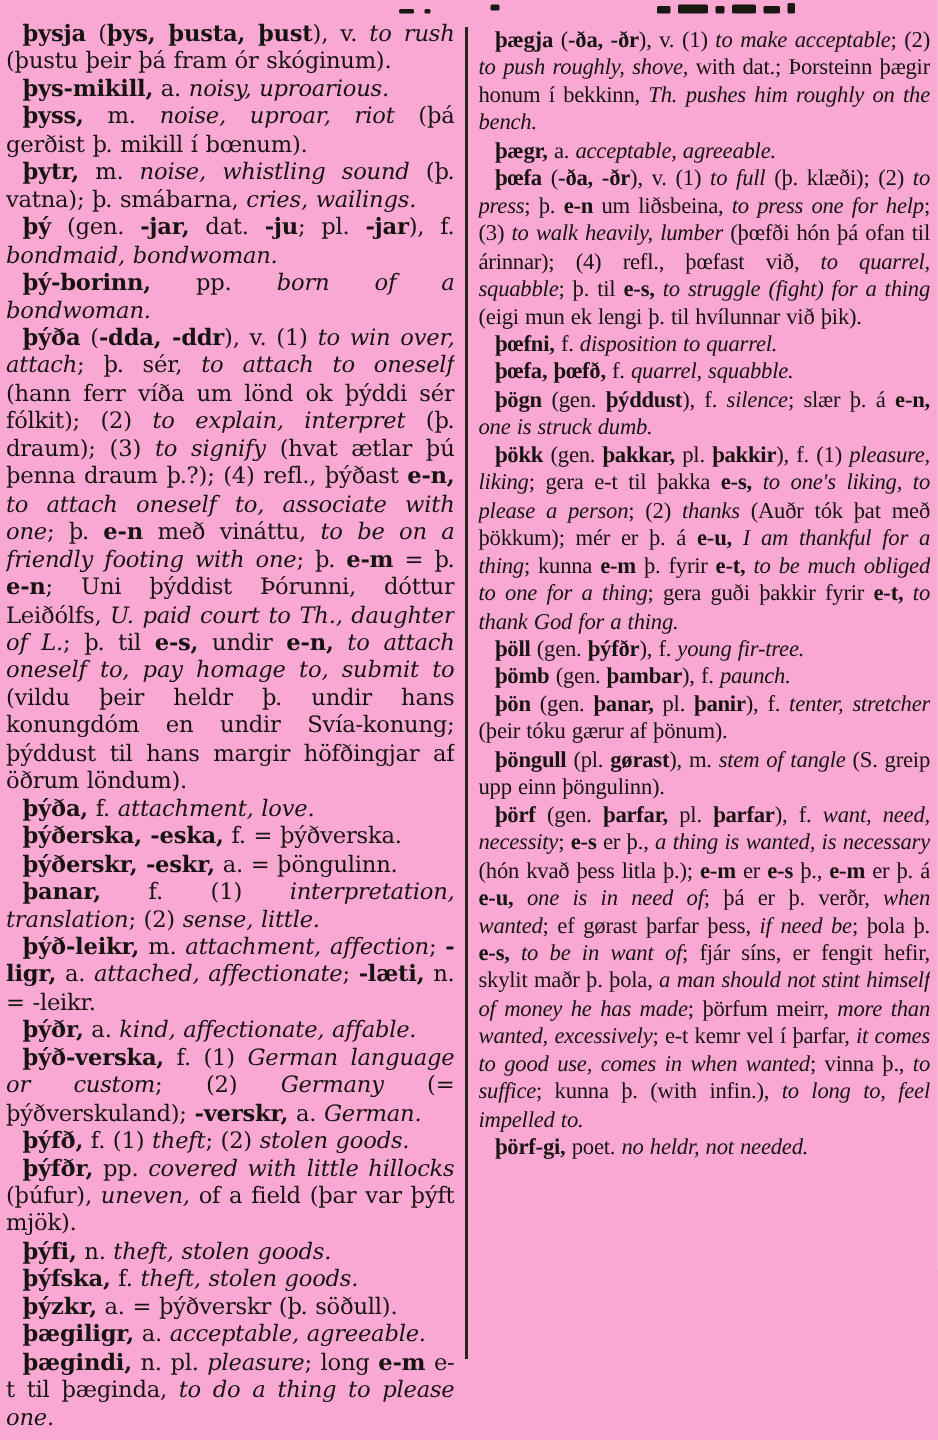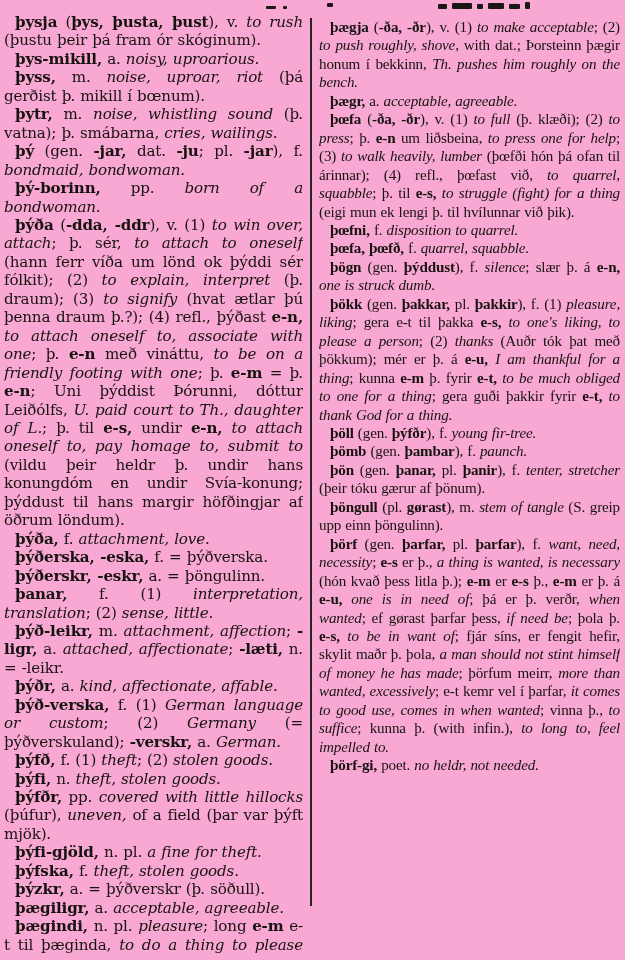--- a/index.html
+++ b/index.html
@@ -71,23 +71,22 @@
       <p class="entry"><span class="b">þý-borinn,</span><span class="r"> pp. </span><span class="i">born of a bondwoman.</span></p>
       <p class="entry"><span class="b">þýða</span><span class="r"> (</span><span class="b">-dda, -ddr</span><span class="r">), v. (1) </span><span class="i">to win over, attach</span><span class="r">; þ. sér, </span><span class="i">to attach to oneself</span><span class="r"> (hann ferr víða um lönd ok þýddi sér fólkit); (2) </span><span class="i">to explain, interpret</span><span class="r"> (þ. draum); (3) </span><span class="i">to signify</span><span class="r"> (hvat ætlar þú þenna draum þ.?); (4) refl., þýðast </span><span class="b">e-n,</span><span class="r"> </span><span class="i">to attach oneself to, associate with one</span><span class="r">; þ. </span><span class="b">e-n</span><span class="r"> með vináttu, </span><span class="i">to be on a friendly footing with one</span><span class="r">; þ. </span><span class="b">e-m</span><span class="r"> = þ. </span><span class="b">e-n</span><span class="r">; Uni þýddist Þórunni, dóttur Leiðólfs, </span><span class="i">U. paid court to Th., daughter of L.</span><span class="r">; þ. til </span><span class="b">e-s,</span><span class="r"> undir </span><span class="b">e-n,</span><span class="r"> </span><span class="i">to attach oneself to, pay homage to, submit to</span><span class="r"> (vildu þeir heldr þ. undir hans konungdóm en undir Svía-konung; þýddust til hans margir höfðingjar af öðrum löndum).</span></p>
       <p class="entry"><span class="b">þýða,</span><span class="r"> f. </span><span class="i">attachment, love.</span></p>
       <p class="entry"><span class="b">þýðerska, -eska,</span><span class="r"> f. = þýðverska.</span></p>
       <p class="entry"><span class="b">þýðerskr, -eskr,</span><span class="r"> a. = þöngulinn.</span></p>
       <p class="entry"><span class="b">þanar,</span><span class="r"> f. (1) </span><span class="i">interpretation, translation</span><span class="r">; (2) </span><span class="i">sense, little.</span></p>
       <p class="entry"><span class="b">þýð-leikr,</span><span class="r"> m. </span><span class="i">attachment, affection</span><span class="r">; </span><span class="b">-ligr,</span><span class="r"> a. </span><span class="i">attached, affectionate</span><span class="r">; </span><span class="b">-læti,</span><span class="r"> n. = -leikr.</span></p>
       <p class="entry"><span class="b">þýðr,</span><span class="r"> a. </span><span class="i">kind, affectionate, affable.</span></p>
       <p class="entry"><span class="b">þýð-verska,</span><span class="r"> f. (1) </span><span class="i">German language or custom</span><span class="r">; (2) </span><span class="i">Germany</span><span class="r"> (= þýðverskuland); </span><span class="b">-verskr,</span><span class="r"> a. </span><span class="i">German.</span></p>
       <p class="entry"><span class="b">þýfð,</span><span class="r"> f. (1) </span><span class="i">theft</span><span class="r">; (2) </span><span class="i">stolen goods.</span></p>
+      <p class="entry"><span class="b">þýfðr,</span><span class="r"> pp. </span><span class="i">covered with little hillocks</span><span class="r"> (þúfur), </span><span class="i">uneven,</span><span class="r"> of a field (þar var þýft mjök).</span></p>
       <p class="entry"><span class="b">þýfi,</span><span class="r"> n. </span><span class="i">theft, stolen goods.</span></p>
-      <p class="entry"><span class="b">þýfðr,</span><span class="r"> pp. </span><span class="i">covered with little hillocks</span><span class="r"> (þúfur), </span><span class="i">uneven,</span><span class="r"> of a field (þar var þýft mjök).</span></p>
-      <p class="entry"><span class="b">þýfi-gjöld,</span><span class="r"> n. pl. </span><span class="i">a fine for theft.</span></p>
       <p class="entry"><span class="b">þýfska,</span><span class="r"> f. </span><span class="i">theft, stolen goods.</span></p>
       <p class="entry"><span class="b">þýzkr,</span><span class="r"> a. = þýðverskr (þ. söðull).</span></p>
       <p class="entry"><span class="b">þægiligr,</span><span class="r"> a. </span><span class="i">acceptable, agreeable.</span></p>
       <p class="entry"><span class="b">þægindi,</span><span class="r"> n. pl. </span><span class="i">pleasure</span><span class="r">; long </span><span class="b">e-m</span><span class="r"> e-t til þæginda, </span><span class="i">to do a thing to please one.</span></p>
     </div>
   <div class="column right">
       <p class="entry"><span class="b">þægja</span><span class="r"> (</span><span class="b">-ða, -ðr</span><span class="r">), v. (1) </span><span class="i">to make acceptable</span><span class="r">; (2) </span><span class="i">to push roughly, shove,</span><span class="r"> with dat.; Þorsteinn þægir honum í bekkinn, </span><span class="i">Th. pushes him roughly on the bench.</span></p>
       <p class="entry"><span class="b">þægr,</span><span class="r"> a. </span><span class="i">acceptable, agreeable.</span></p>
       <p class="entry"><span class="b">þœfa</span><span class="r"> (</span><span class="b">-ða, -ðr</span><span class="r">), v. (1) </span><span class="i">to full</span><span class="r"> (þ. klæði); (2) </span><span class="i">to press</span><span class="r">; þ. </span><span class="b">e-n</span><span class="r"> um liðsbeina, </span><span class="i">to press one for help</span><span class="r">; (3) </span><span class="i">to walk heavily, lumber</span><span class="r"> (þœfði hón þá ofan til árinnar); (4) refl., þœfast við, </span><span class="i">to quarrel, squabble</span><span class="r">; þ. til </span><span class="b">e-s,</span><span class="r"> </span><span class="i">to struggle (fight) for a thing</span><span class="r"> (eigi mun ek lengi þ. til hvílunnar við þik).</span></p>
       <p class="entry"><span class="b">þœfni,</span><span class="r"> f. </span><span class="i">disposition to quarrel.</span></p>

